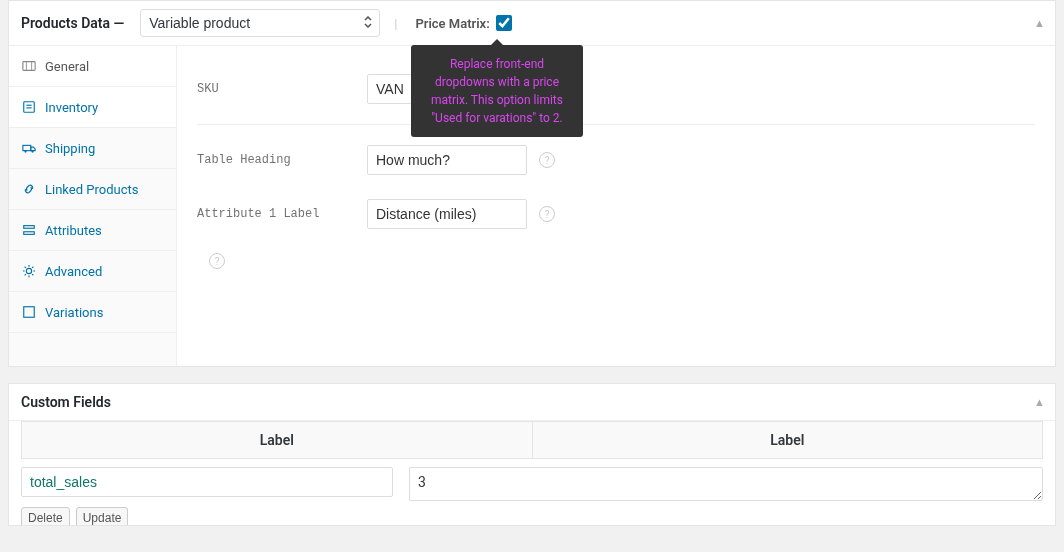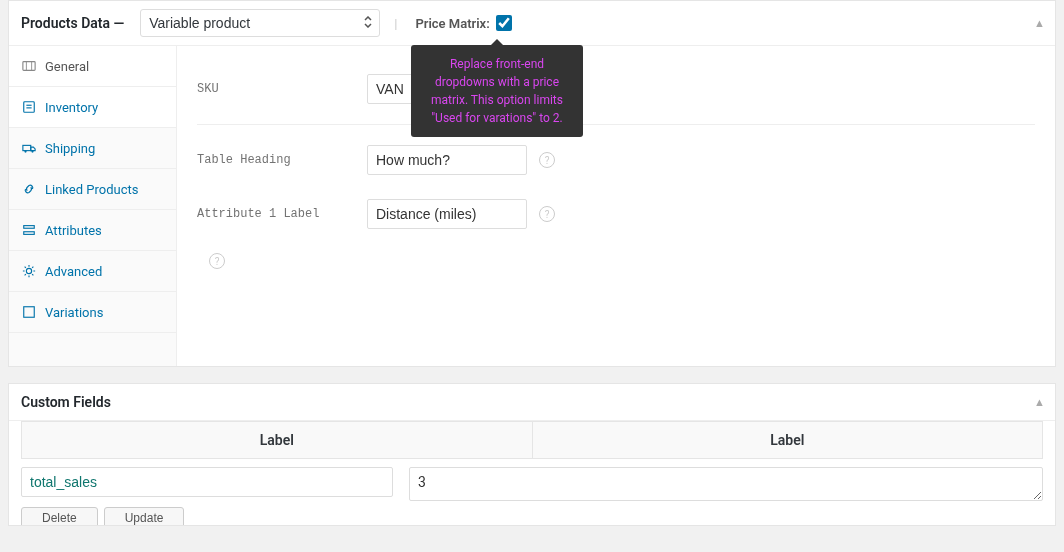--- a/index.html
+++ b/index.html
@@ -227,21 +227,21 @@
   .cf-actions {
     display: flex;
     gap: 6px;
     margin: 6px 12px 0 12px;
   }
   .cf-btn {
     border: 1px solid #ccc;
     background: #f7f7f7;
     color: #555;
     font-size: 12px;
-    padding: 3px 20px;
+    padding: 3px 6px;
     border-radius: 3px;
     cursor: pointer;
   }
   .cf-panel { padding-bottom: 0; }
   .cf-panel-body { padding-bottom: 0; overflow: hidden; max-height: 104px; }
 </style>
 </head>
 <body>
 
 <div class="panel" style="position:relative;">

